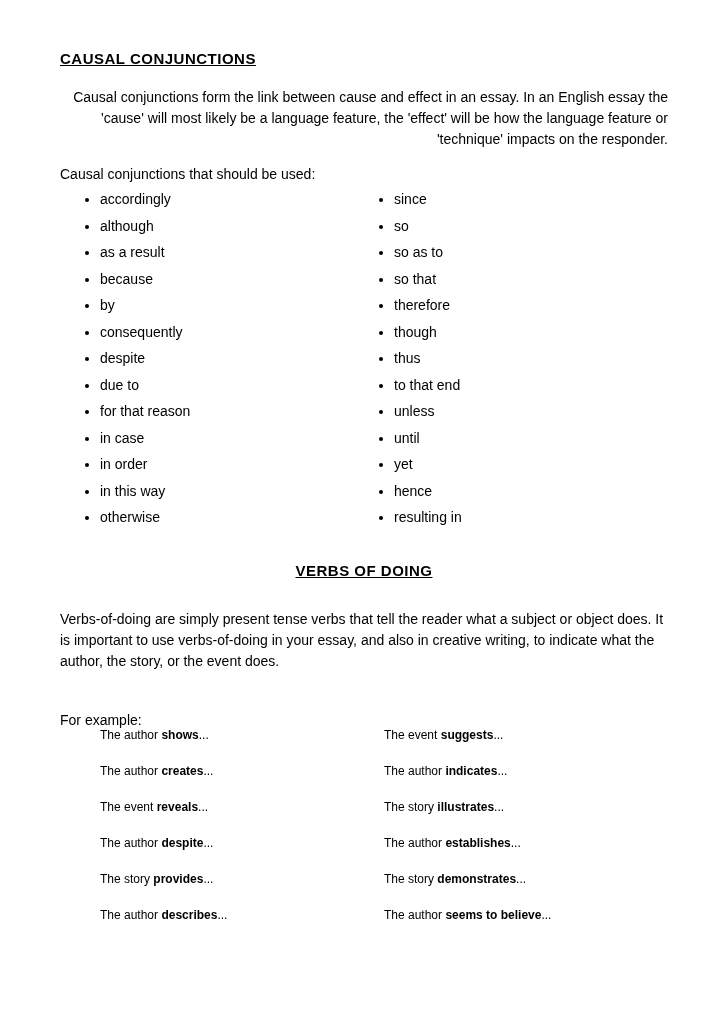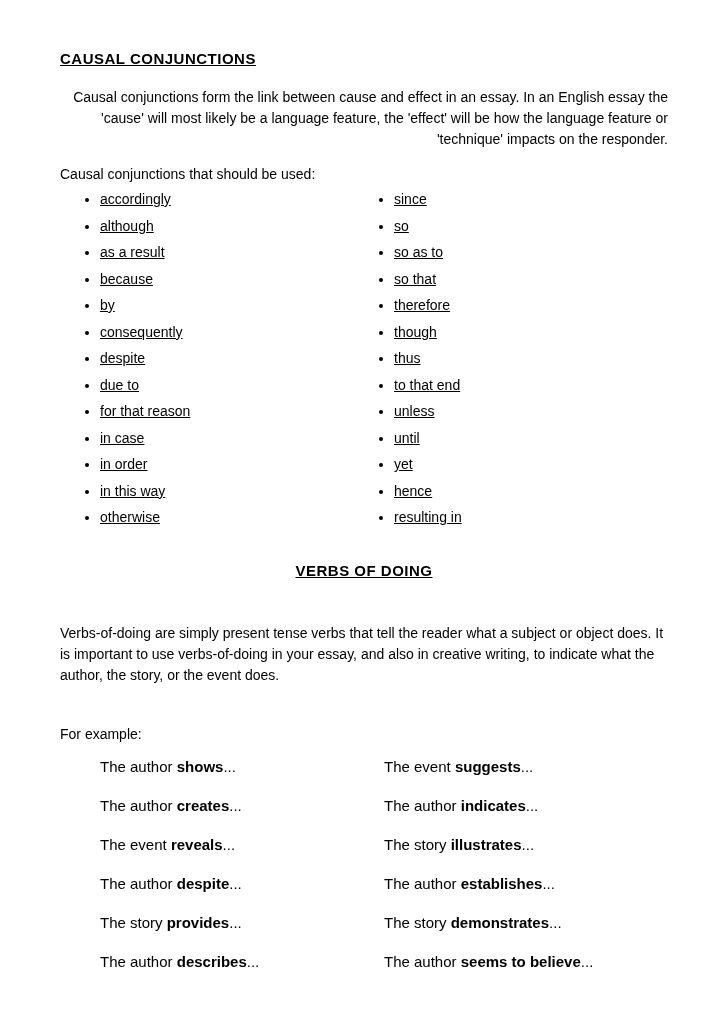--- a/index.html
+++ b/index.html
@@ -46,59 +46,57 @@
 
     .col-list {
       flex: 1;
       list-style: disc;
       padding-left: 20px;
       line-height: 1.75;
     }
 
     .col-list li {
       margin-bottom: 2px;
-      text-decoration: underline;
     }
 
     h2 {
       text-align: center;
       font-size: 15px;
       font-weight: bold;
       text-decoration: underline;
-      margin-bottom: 44px;
+      margin-bottom: 30px;
       letter-spacing: 0.5px;
     }
 
     .verbs-section {
       margin-top: 10px;
     }
 
     .verbs-intro {
       line-height: 1.5;
       margin-bottom: 20px;
     }
 
     .for-example {
-      margin-bottom: 16px;
     }
 
     .examples-table {
       width: 100%;
       padding-left: 40px;
     }
 
     .example-row {
       display: flex;
       margin-bottom: 22px;
       align-items: baseline;
     }
 
     .example-cell {
       flex: 1;
-      font-size: 15px;
+      font-size: 12px;
     }
 
     .example-cell strong {
       font-weight: bold;
     }
 
     .section-gap {
       height: 20px;
     }
   </style>

